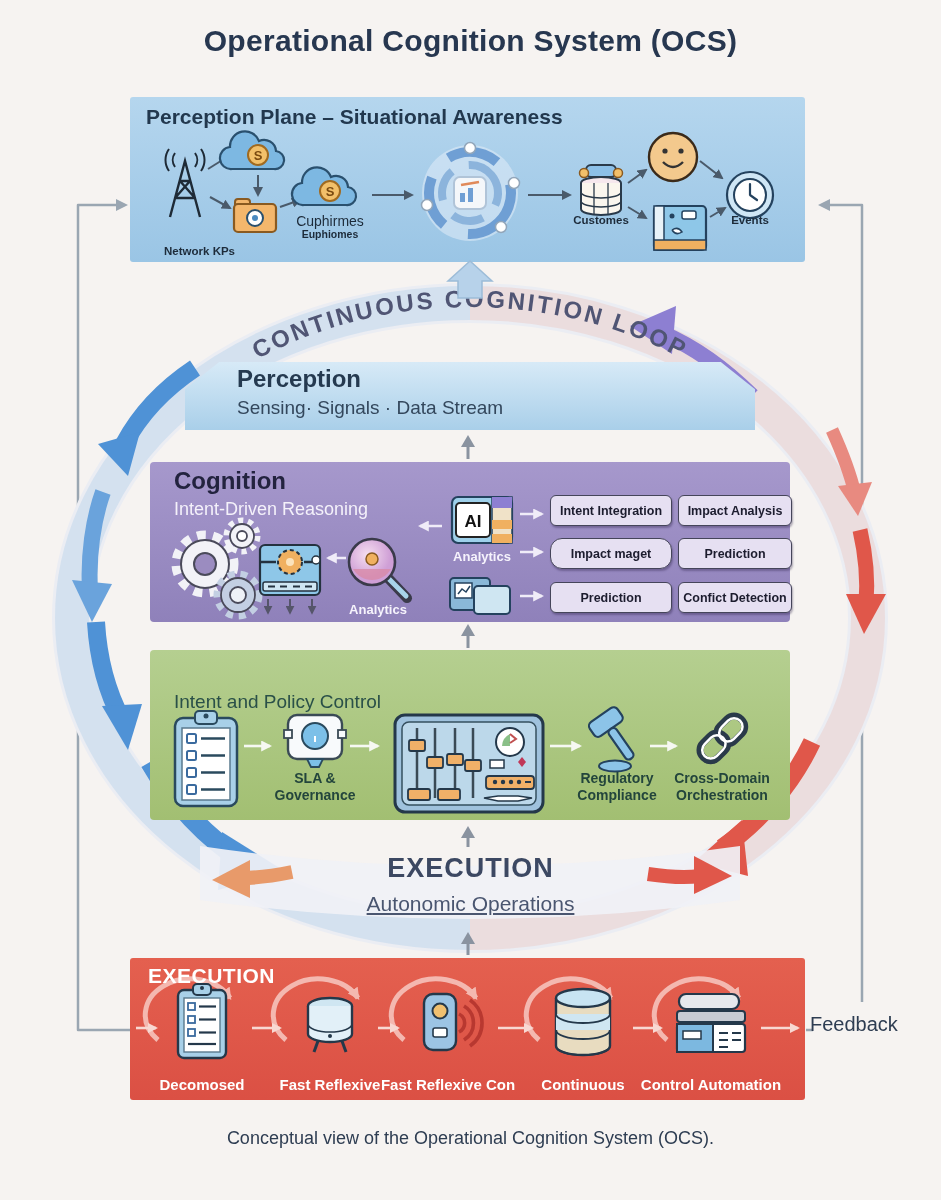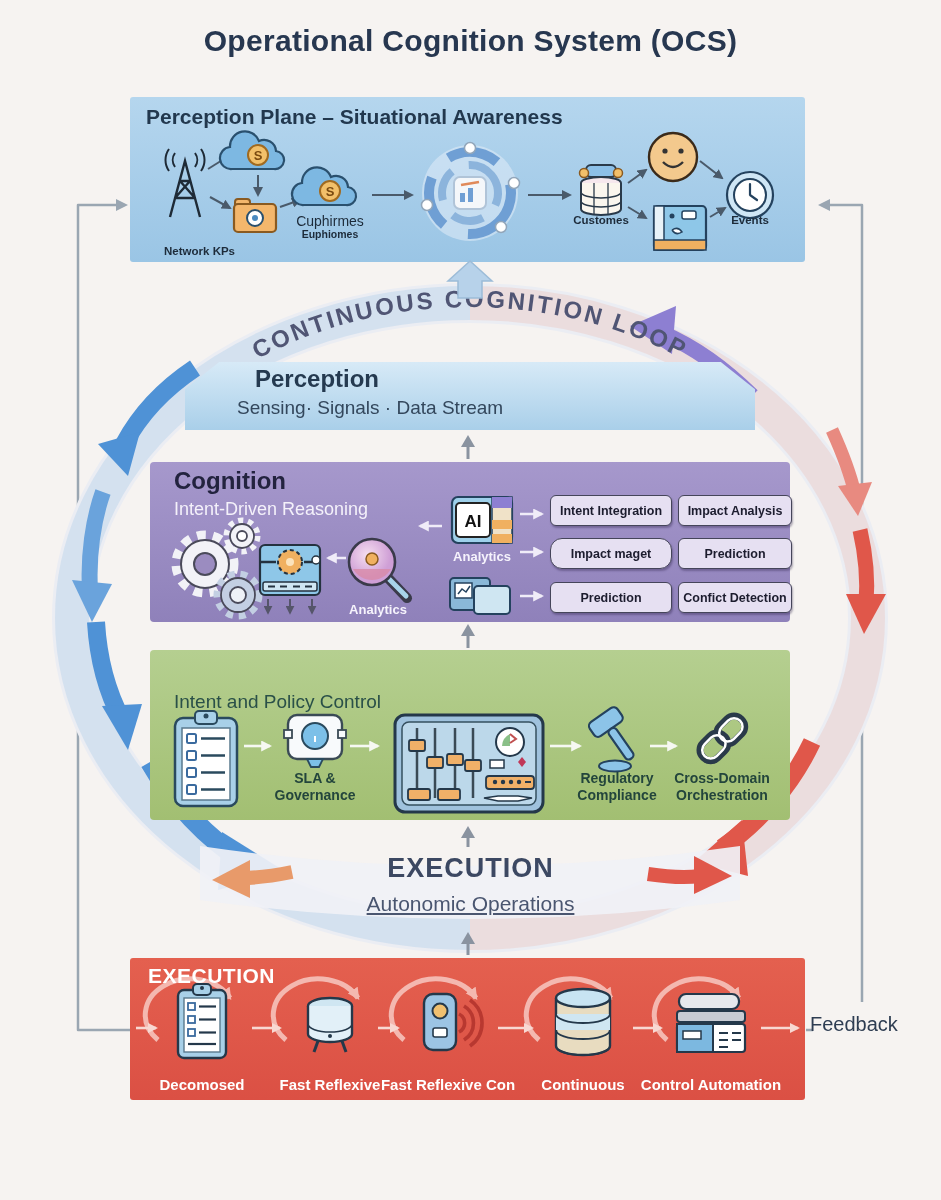--- a/index.html
+++ b/index.html
@@ -9,21 +9,21 @@
   svg{display:block;font-family:inherit;}
   .lbl{position:absolute;text-align:center;line-height:1.15;}
   .page-title{top:24px;left:0;right:0;text-align:center;font-size:30px;font-weight:600;color:#273750;letter-spacing:.3px;}
   
   .pplane{left:130px;top:97px;width:675px;height:165px;background:linear-gradient(180deg,#b5d6ee,#9ac5e5);border-radius:3px;}
   .pplane-title{left:16px;top:8px;font-size:21px;font-weight:700;color:#22384e;}
   .node-lbl{font-size:11.5px;font-weight:600;color:#1d2b3a;}
   
   .band{left:185px;top:362px;width:570px;height:68px;background:linear-gradient(180deg,#d7eaf7,#a9cfe9);
         clip-path:polygon(0% 100%,0% 40%,6% 0%,94% 0%,100% 40%,100% 100%);}
-  .band-title{left:52px;top:3px;font-size:24px;font-weight:700;color:#253a50;margin-left:18px;}
+  .band-title{left:52px;top:3px;font-size:24px;font-weight:700;color:#253a50;}
   .band-sub{left:52px;top:35px;font-size:19px;color:#33475c;}
   
   .cog{left:150px;top:462px;width:640px;height:160px;background:linear-gradient(180deg,#a698cc,#8f81ba);border-radius:4px;}
   .cog-title{left:24px;top:5px;font-size:24px;font-weight:700;color:#23233f;}
   .cog-sub{left:24px;top:37px;font-size:18px;color:#f4f1fa;}
   .chip{position:absolute;display:flex;align-items:center;justify-content:center;background:#e6e0f2;
         border:1.6px solid #45455a;border-radius:6px;font-size:12.5px;font-weight:600;color:#1c1c2e;
         box-shadow:1px 2px 2px rgba(40,30,70,.35);}
   .w-lbl{font-size:13px;color:#f6f3fc;font-weight:600;}
   
@@ -475,20 +475,21 @@
     </svg>
     <div class="abs exec-title">EXECUTION</div>
     <div class="lbl e-lbl" style="left:-8px;top:118px;width:160px;">Decomosed</div>
     <div class="lbl e-lbl" style="left:120px;top:118px;width:160px;">Fast Reflexive</div>
     <div class="lbl e-lbl" style="left:238px;top:118px;width:160px;">Fast Reflexive Con</div>
     <div class="lbl e-lbl" style="left:373px;top:118px;width:160px;">Continuous</div>
     <div class="lbl e-lbl" style="left:501px;top:118px;width:160px;">Control Automation</div>
   </div>
 
   <div class="abs feedback">Feedback</div>
+  <div class="lbl caption abs">Conceptual view of the Operational Cognition System (OCS).</div>
 
   <svg class="abs" style="left:0;top:0;pointer-events:none" width="941" height="1200">
     <g stroke="#8a93a0" stroke-width="3">
       <line x1="468" y1="459" x2="468" y2="444"></line>
       <line x1="468" y1="648" x2="468" y2="633"></line>
       <line x1="468" y1="847" x2="468" y2="835"></line>
       <line x1="468" y1="955" x2="468" y2="941"></line>
     </g>
     <g fill="#8a93a0">
       <polygon points="468,435 461,447 475,447"></polygon>

